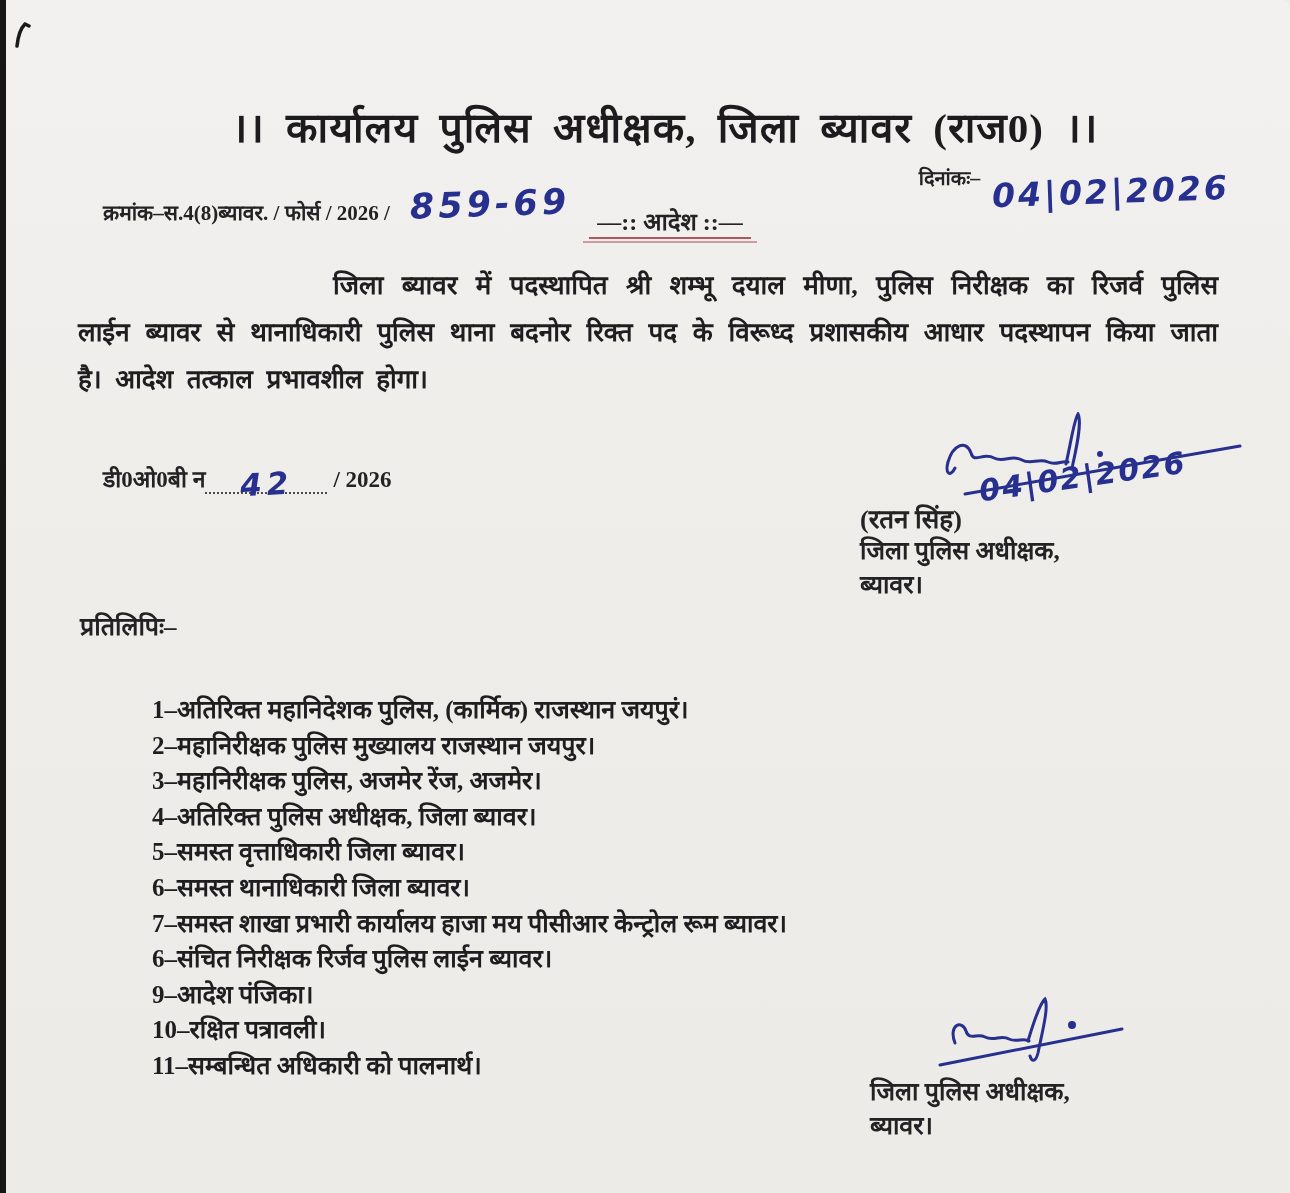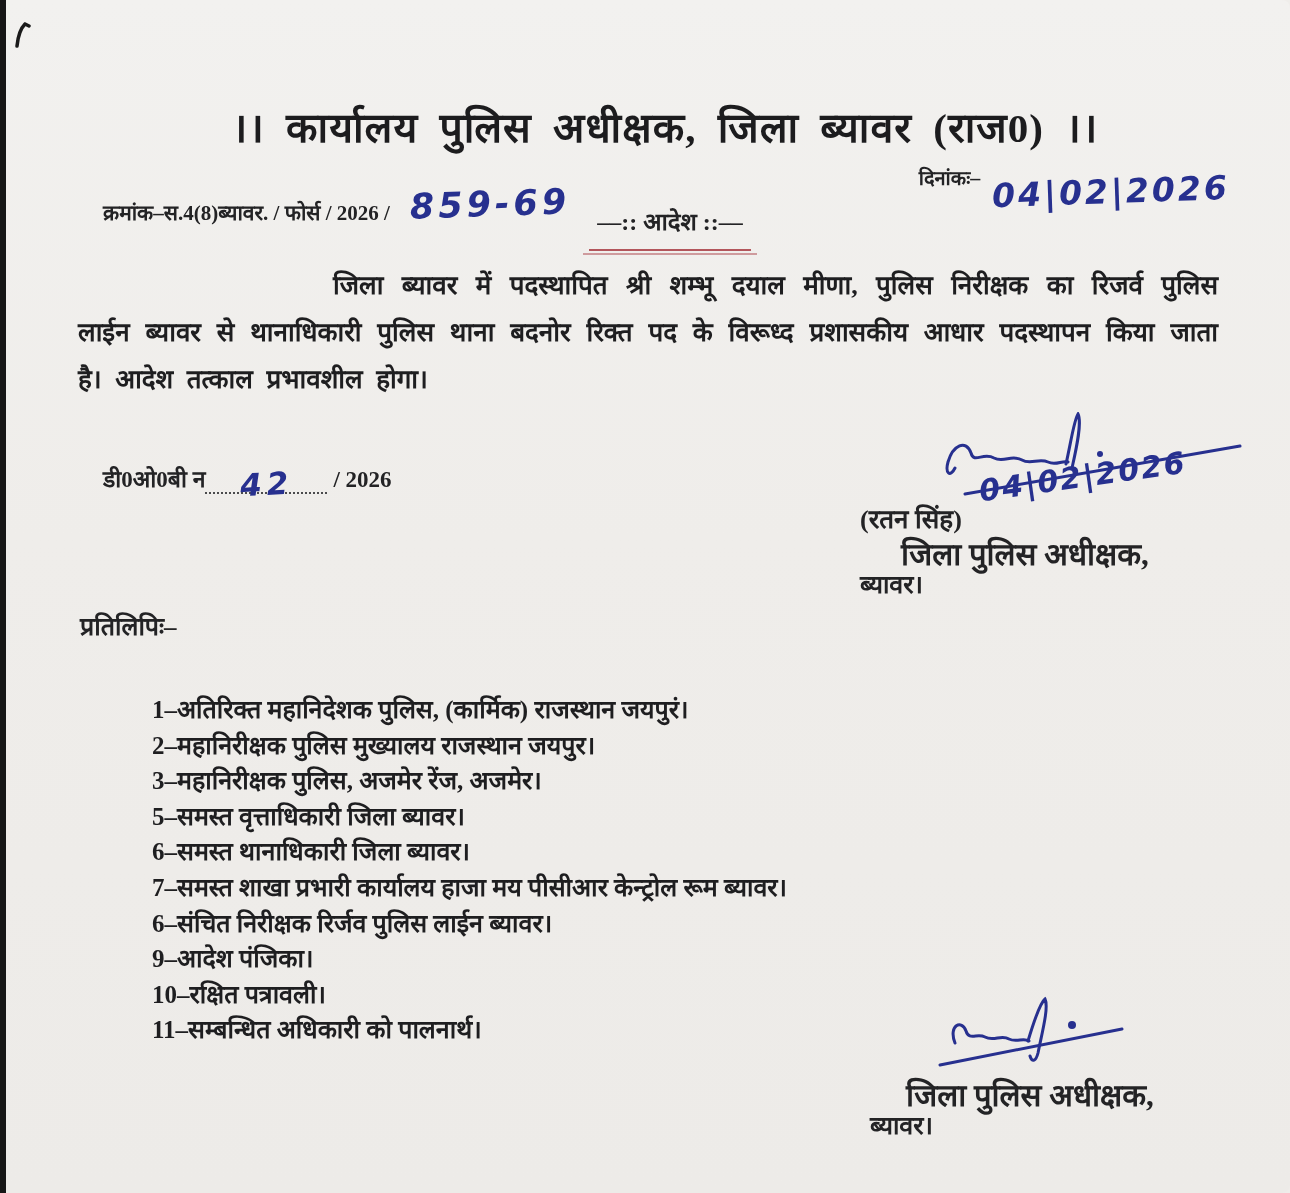--- a/index.html
+++ b/index.html
@@ -50,21 +50,21 @@
   }
   .ref-right{position:absolute;right:10px;top:-12px;white-space:nowrap;}
   .date-label{font-size:20px;font-weight:700;vertical-align:18px;}
   .date-value{
     display:inline-block;font-size:33px;letter-spacing:3px;
     margin-left:8px;transform:rotate(-2deg);
   }
   .order-wrap{position:absolute;top:204px;left:25px;width:1290px;text-align:center;}
   .order-heading{
     display:inline-block;font-size:24px;font-weight:700;
-    padding:0 8px 12px;position:relative;
+    padding:0 8px 0;position:relative;
     border-bottom:2px solid var(--order-underline-red);
   }
   .order-heading::after{
     content:"";position:absolute;left:-6px;right:-6px;bottom:-6px;height:2px;
     background:var(--order-underline-red);opacity:.55;
   }
 
   
   .body-para{
     position:absolute;top:262px;left:78px;width:1140px;
@@ -86,21 +86,21 @@
 
   
   .sign-block{position:absolute;}
   .sign-top{top:412px;left:860px;width:400px;height:190px;}
   .sign-svg{position:absolute;left:0;top:0;color:var(--handwriting-blue);}
   .sign-date{
     position:absolute;left:118px;top:42px;width:280px;
     font-size:30px;letter-spacing:2px;transform:rotate(-8deg);white-space:nowrap;
   }
   .sign-name{position:absolute;top:88px;left:0;width:330px;text-align:left;font-size:26px;font-weight:700;}
-  .sign-desig{position:absolute;top:120px;left:0;width:330px;text-align:center;font-size:31px;font-weight:700;}
+  .sign-desig{position:absolute;top:120px;left:0;width:330px;text-align:left;font-size:25px;font-weight:700;}
   .sign-place{position:absolute;top:154px;left:0;width:330px;font-size:25px;font-weight:700;}
 
   .sign-bottom{top:995px;left:870px;width:330px;height:160px;}
   .sign-bottom .sign-desig{top:78px;width:320px;}
   .sign-bottom .sign-place{top:112px;width:290px;}
 
   
   .copy-heading{position:absolute;top:608px;left:80px;font-size:25px;font-weight:700;text-align:right;}
   .copy-list{position:absolute;top:692px;left:152px;width:900px;}
   .copy-item{font-size:25px;font-weight:600;line-height:35.6px;white-space:nowrap;color:#1e1e20;}
@@ -153,20 +153,21 @@
     <div class="sign-desig">जिला पुलिस अधीक्षक,</div>
     <div class="sign-place">ब्यावर।</div>
   </div>
 
   <div class="copy-heading">प्रतिलिपिः–</div>
 
   <div class="copy-list">
     <div class="copy-item">1–अतिरिक्त महानिदेशक पुलिस, (कार्मिक) राजस्थान जयपुरं।</div>
     <div class="copy-item">2–महानिरीक्षक पुलिस मुख्यालय राजस्थान जयपुर।</div>
     <div class="copy-item">3–महानिरीक्षक पुलिस, अजमेर रेंज, अजमेर।</div>
+    <div class="copy-item">4–अतिरिक्त पुलिस अधीक्षक, जिला ब्यावर।</div>
     <div class="copy-item">5–समस्त वृत्ताधिकारी जिला ब्यावर।</div>
     <div class="copy-item">6–समस्त थानाधिकारी जिला ब्यावर।</div>
     <div class="copy-item">7–समस्त शाखा प्रभारी कार्यालय हाजा मय पीसीआर केन्ट्रोल रूम ब्यावर।</div>
     <div class="copy-item">6–संचित निरीक्षक रिर्जव पुलिस लाईन ब्यावर।</div>
     <div class="copy-item">9–आदेश पंजिका।</div>
     <div class="copy-item">10–रक्षित पत्रावली।</div>
     <div class="copy-item">11–सम्बन्धित अधिकारी को पालनार्थ।</div>
   </div>
 
   <div class="sign-block sign-bottom">

